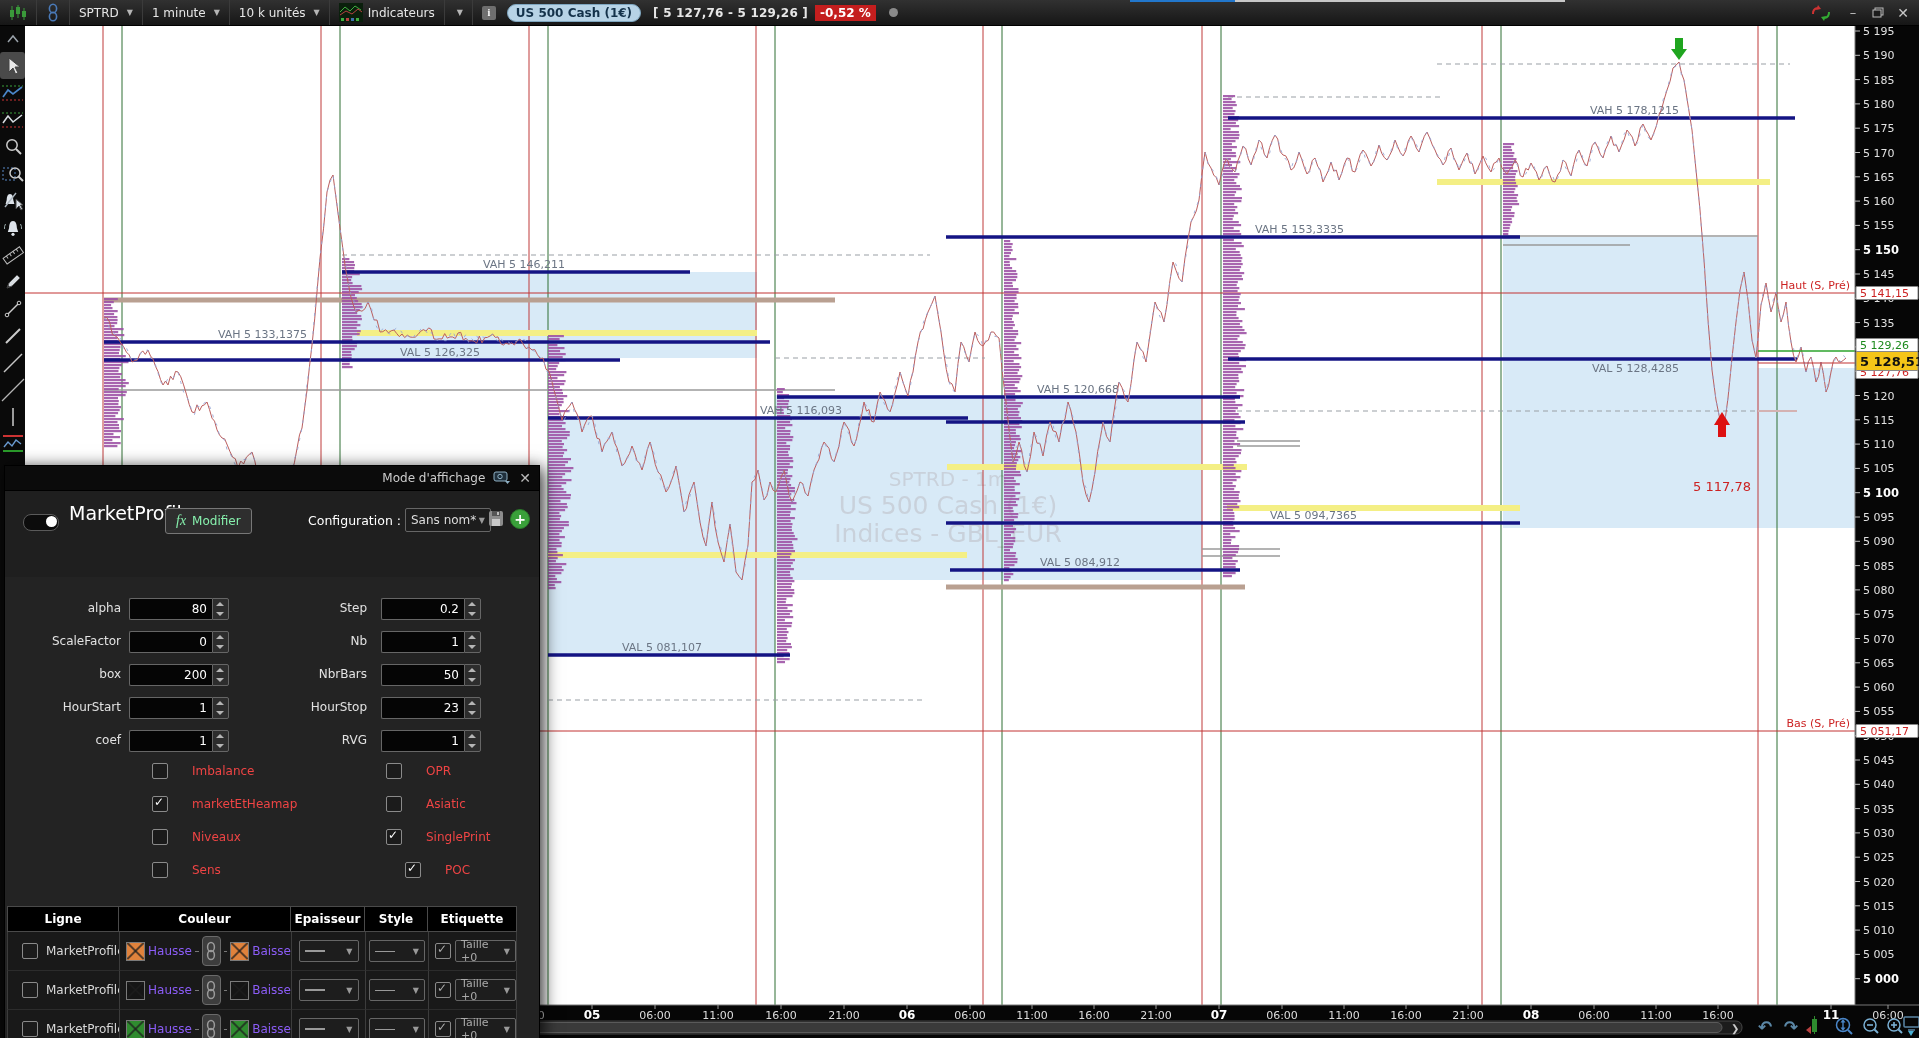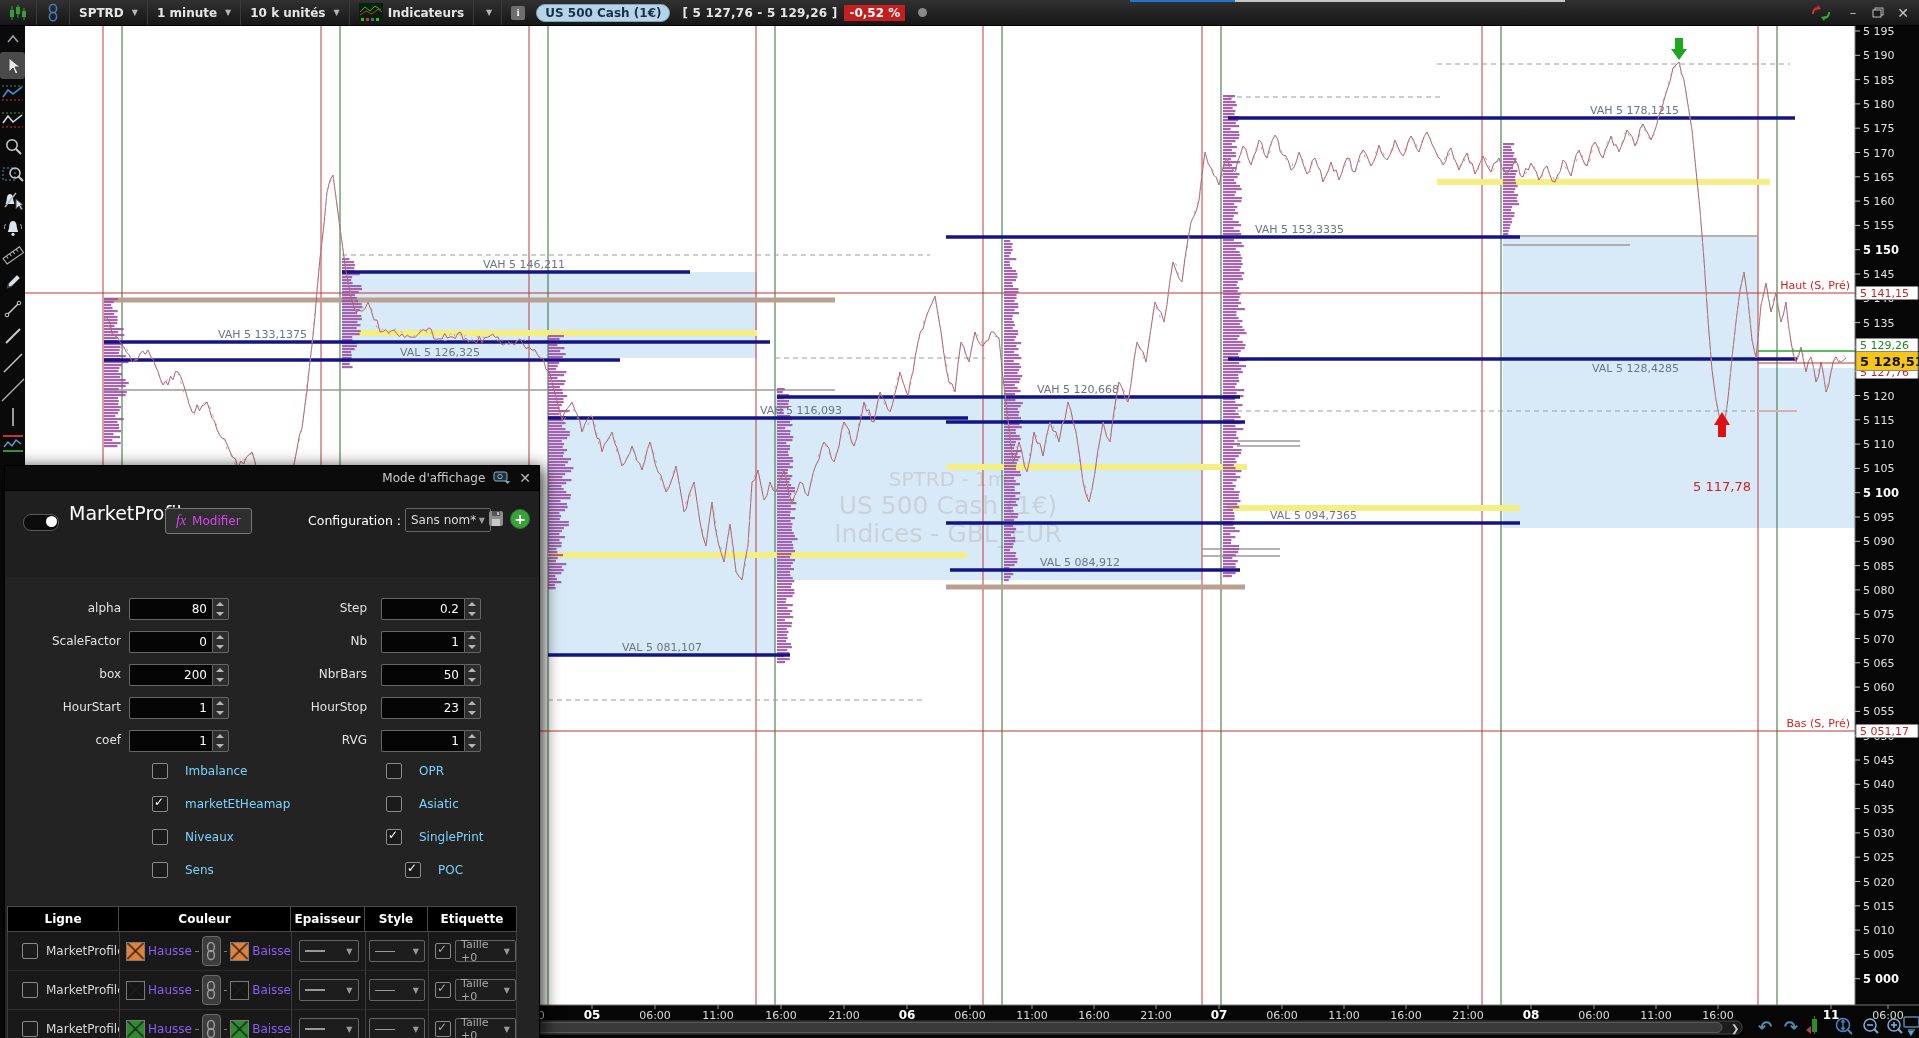--- a/index.html
+++ b/index.html
@@ -1,21 +1,21 @@
 <!DOCTYPE html>
 <html><head>
 <meta charset="utf-8">
 <style>
   html,body{margin:0;padding:0;background:#000;overflow:hidden;}
   #app{position:relative;width:1919px;height:1038px;background:#111;font-family:"DejaVu Sans",sans-serif;}
   
   #topbar{position:absolute;left:0;top:0;width:1919px;height:25px;background:linear-gradient(#313131,#161616);border-bottom:1px solid #000;display:flex;align-items:center;color:#e6e6e6;font-size:12px;z-index:6;}
   .tb-strip{position:absolute;top:0;height:2px;}
   .tb-item{display:flex;align-items:center;gap:5px;padding:0 9px;height:100%;white-space:nowrap;}
-  .tb-item b{font-weight:bold;}
+  .tb-item b{font-weight:normal;}
   .tb-sep{width:1px;height:100%;background:#3b3b3b;}
   .caret{font-size:8px;color:#b5b5b5;margin-left:3px;}
   .pill{background:#b7d3e6;color:#14324a;border:1px solid #7ea6c0;border-radius:9px;padding:1px 8px;font-weight:bold;font-size:12px;}
   .range{font-weight:bold;letter-spacing:.2px;}
   .chg{background:#c41e1e;color:#fff;font-weight:bold;padding:1px 5px;}
   .graydot{width:9px;height:9px;border-radius:50%;background:#8a8a8a;}
   #winctl{margin-left:auto;display:flex;align-items:center;gap:3px;padding-right:5px;}
   .wbtn{width:22px;height:18px;display:flex;align-items:center;justify-content:center;color:#c8c8c8;font-size:13px;}
   
   #lefttools{position:absolute;left:0;top:25px;width:25px;height:1013px;background:#0a0a0a;z-index:4;}
@@ -24,40 +24,40 @@
   
   #chart-svg{position:absolute;left:0;top:0;z-index:1;}
   
   #dialog{position:absolute;left:4px;top:465px;width:534px;height:573px;background:#1f1f1f;border:1px solid #000;box-shadow:3px 3px 16px rgba(0,0,0,.85);z-index:10;color:#ddd;overflow:hidden;font-size:12px;}
   #dlg-title{height:24px;background:#0b0b0b;display:flex;align-items:center;justify-content:flex-end;gap:8px;padding-right:8px;color:#ccc;border-bottom:1px solid #000;}
   #dlg-close{color:#bbb;font-size:14px;}
   .abs{position:absolute;}
   #toggle{left:18px;top:48px;width:34px;height:15px;background:#0c0c0c;border:1px solid #5a5a5a;border-radius:8px;}
   #toggle .knob{position:absolute;right:1px;top:1px;width:11px;height:11px;border-radius:50%;background:#fff;}
   #mp-title{left:64px;top:36px;font-size:19px;color:#fff;}
-  #fx-btn{left:160px;top:42px;height:24px;border:1px solid #777;border-radius:3px;background:#2e2e2e;display:flex;align-items:center;gap:6px;padding:0 10px;color:#d946ef;}
+  #fx-btn{left:160px;top:42px;height:24px;border:1px solid #777;border-radius:3px;background:#2e2e2e;display:flex;align-items:center;gap:6px;padding:0 10px;color:#86efac;}
   #fx-btn .fx{font-family:"Liberation Serif",serif;font-style:italic;font-size:14px;}
   #cfg-label{left:266px;top:47px;width:130px;text-align:right;font-weight:normal;color:#fff;font-size:12.5px;}
   .dd{height:20px;border:1px solid #666;background:#1d1d1d;border-radius:2px;display:flex;align-items:center;justify-content:space-between;padding:0 5px;color:#ddd;}
   #cfg-dd{left:400px;top:42px;width:74px;height:22px;}
   #save-ic{left:483px;top:44px;}
   #plus-ic{left:505px;top:43px;width:18px;height:18px;border-radius:50%;background:#3aa03a;color:#fff;display:flex;align-items:center;justify-content:center;font-weight:bold;font-size:14px;border:1px solid #2a7a2a;}
   #tabs{left:0;top:80px;width:534px;height:30px;display:flex;border-top:1px solid #3a3a3a;border-bottom:1px solid #3a3a3a;}
   .tab{flex:1;background:#060606;border-right:1px solid #3a3a3a;display:flex;align-items:center;justify-content:center;font-weight:bold;font-size:12.5px;color:#fff;position:relative;}
   .tab.active{background:#111;}
   .tab.active::after{content:"";position:absolute;top:-9px;left:50%;margin-left:-8px;border-left:8px solid transparent;border-right:8px solid transparent;border-bottom:9px solid #060606;}
   #panel{left:0;top:111px;width:534px;height:462px;background:#232323;}
   .flabel{position:absolute;width:116px;text-align:right;color:#e2e2e2;}
   .fbox{position:absolute;display:flex;height:22px;}
   .fbox input{width:72px;background:#050505;border:1px solid #666;border-right:none;color:#fff;text-align:right;font-size:12px;padding:0 5px;border-radius:2px 0 0 2px;font-family:"DejaVu Sans",sans-serif;outline:none;}
   .spin{width:15px;background:#2d2d2d;border:1px solid #666;display:flex;flex-direction:column;border-radius:0 2px 2px 0;}
   .spin i{flex:1;position:relative;}
   .spin .up::after{content:"";position:absolute;left:3px;top:3px;border-left:4px solid transparent;border-right:4px solid transparent;border-bottom:4px solid #b5b5b5;}
   .spin .dn::after{content:"";position:absolute;left:3px;bottom:3px;border-left:4px solid transparent;border-right:4px solid transparent;border-top:4px solid #b5b5b5;}
-  .cbrow{position:absolute;display:flex;gap:17px;align-items:center;color:#7dd3fc;}
+  .cbrow{position:absolute;display:flex;gap:24px;align-items:center;color:#ef4444;}
   .cb{width:14px;height:14px;border:1px solid #8a8a8a;border-radius:2px;background:#1b1b1b;position:relative;flex:none;}
   .cb.on::after{content:"✓";color:#fff;position:absolute;left:1px;top:-2px;font-size:12px;font-weight:bold;}
   .cb.gray.on::after{color:#aaa;}
   #mtable{left:2px;top:440px;width:510px;position:absolute;}
   .trow{display:grid;grid-template-columns:112px 172px 74px 63px 89px;}
   .hc{background:#000;border:1px solid #4a4a4a;border-left:none;font-weight:bold;color:#fff;text-align:center;height:24px;line-height:24px;}
   .hc:first-child{border-left:1px solid #4a4a4a;}
   .bc{height:38px;border-left:1px solid #3c3c3c;border-bottom:1px solid #2c2c2c;background:#191919;display:flex;align-items:center;gap:3px;color:#d8d8d8;}
   .bc:last-child{border-right:1px solid #3c3c3c;}
   .sw{width:17px;height:17px;border:1px solid #7a7a7a;position:relative;flex:none;overflow:hidden;}

